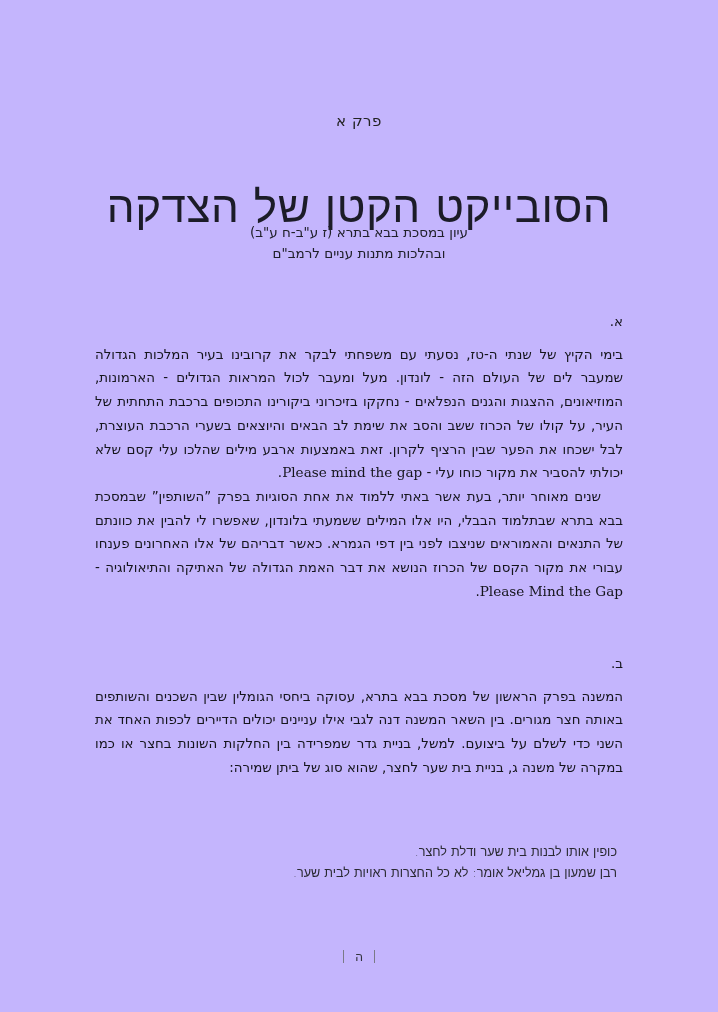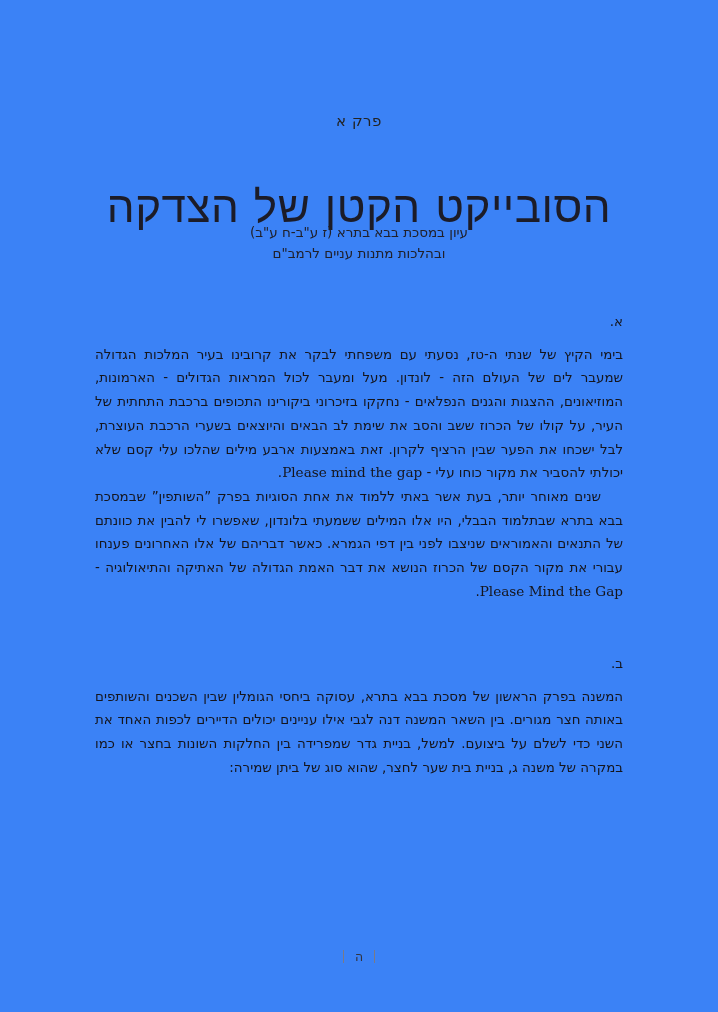--- a/index.html
+++ b/index.html
@@ -12,21 +12,21 @@
   body {
     font-family: "DejaVu Sans", "Liberation Sans", sans-serif;
     color: #1a1a1a;
   }
 
   .page {
     position: relative;
     width: 718px;
     height: 1012px;
     margin: 0 auto;
-    background: #3b82f6;
+    background: #c4b5fd;
     box-sizing: border-box;
     overflow: hidden;
   }
 
   
 
   .chapter-label {
     position: absolute;
     top: 112px;
     left: 0;
@@ -189,18 +189,22 @@
     <span class="section-marker">א.</span>
     <p class="para">בימי הקיץ של שנתי ה-טז, נסעתי עם משפחתי לבקר את קרובינו בעיר המלכות הגדולה שמעבר לים של העולם הזה - לונדון. מעל ומעבר לכול המראות הגדולים - הארמונות, המוזיאונים, ההצגות והגנים הנפלאים - נחקקו בזיכרוני ביקורינו התכופים ברכבת התחתית של העיר, על קולו של הכרוז ששב והסב את שימת לב הבאים והיוצאים בשערי הרכבת העוצרת, לבל ישכחו את הפער שבין הרציף לקרון. זאת באמצעות ארבע מילים שהלכו עלי קסם שלא יכולתי להסביר את מקור כוחו עלי - <span class="latin">Please mind the gap</span>.</p>
     <p class="para">שנים מאוחר יותר, בעת אשר באתי ללמוד את אחת הסוגיות בפרק ”השותפין” שבמסכת בבא בתרא שבתלמוד הבבלי, היו אלו המילים ששמעתי בלונדון, שאפשרו לי להבין את כוונתם של התנאים והאמוראים שניצבו לפני בין דפי הגמרא. כאשר דבריהם של אלו האחרונים פענחו עבורי את מקור הקסם של הכרוז הנושא את דבר האמת הגדולה של האתיקה והתיאולוגיה - <span class="latin">Please Mind the Gap</span>.</p>
   </div>
 
   <div class="body-col section-2">
     <span class="section-marker">ב.</span>
     <p class="para">המשנה בפרק הראשון של מסכת בבא בתרא, עסוקה ביחסי הגומלין שבין השכנים והשותפים באותה חצר מגורים. בין השאר המשנה דנה לגבי אילו עניינים יכולים הדיירים לכפות האחד את השני כדי לשלם על ביצועם. למשל, בניית גדר שמפרידה בין החלקות השונות בחצר או כמו במקרה של משנה ג, בניית בית שער לחצר, שהוא סוג של ביתן שמירה:</p>
   </div>
 
+  <blockquote class="quote-block">
+    <span class="quote-line">כופין אותו לבנות בית שער ודלת לחצר.</span>
+    <span class="quote-line">רבן שמעון בן גמליאל אומר: לא כל החצרות ראויות לבית שער.</span>
+  </blockquote>
 
   <div class="folio">
     <span class="folio-rule"></span><span class="folio-num">ה</span><span class="folio-rule"></span>
   </div>
 
 </div>
 
 </body></html>

